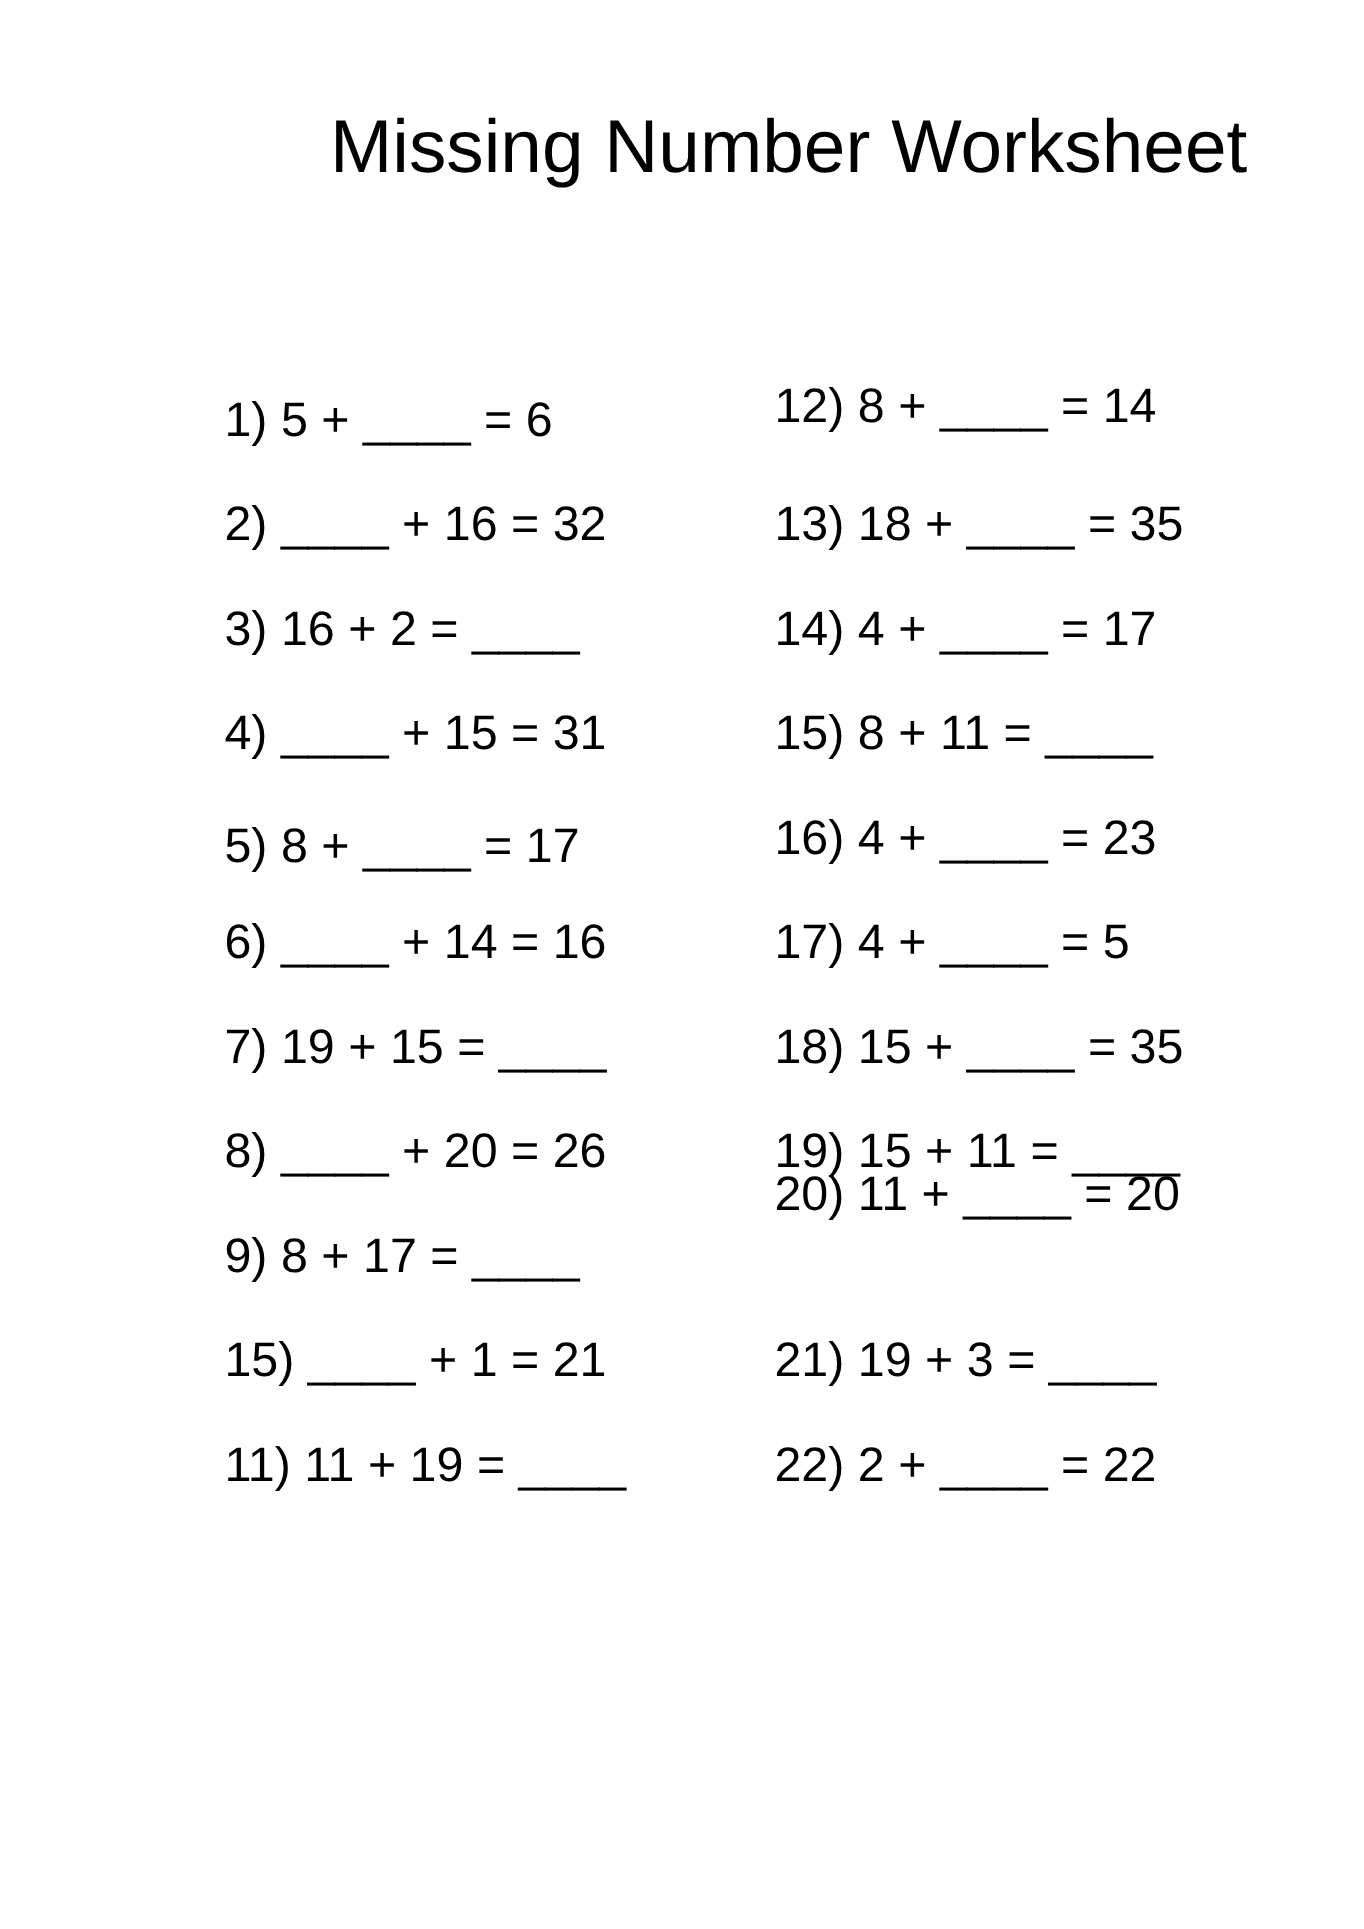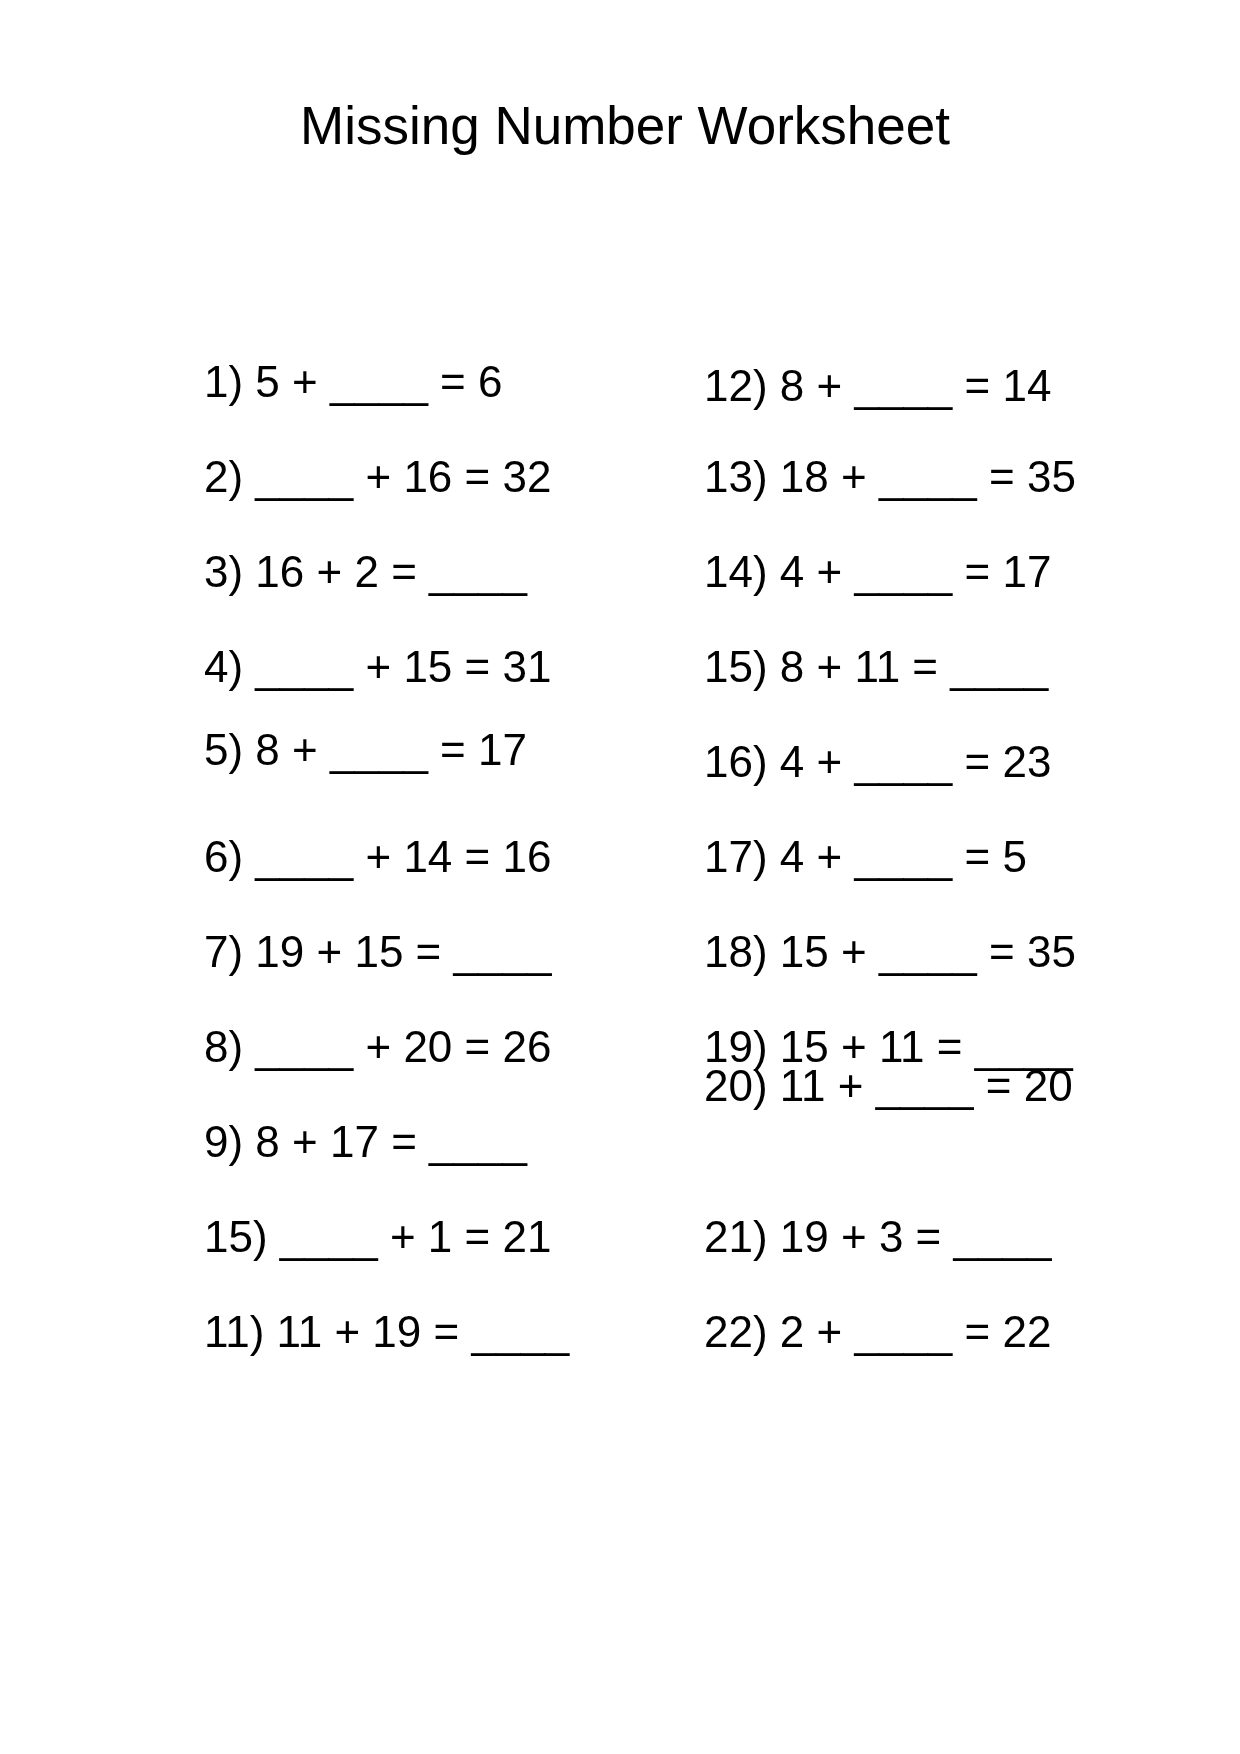--- a/index.html
+++ b/index.html
@@ -19,21 +19,21 @@
       position: absolute;
       left: 0; top: 0;
       width: 1240px;
       height: 1754px;
       background: #ffffff;
     }
     .title {
       position: absolute;
       left: 300px;
       top: 99px;
-      font-size: 53px;
+      font-size: 68px;
       line-height: 1;
       white-space: nowrap;
       color: #000000;
       letter-spacing: 0px;
     }
     .subtitle {
       position: absolute;
       left: 501px;
       top: 226px;
       font-size: 42px;
@@ -60,31 +60,31 @@
 <body>
 
 <div class="page">
   <div class="title">Missing Number Worksheet</div>
 
   <div class="column left">
     <div class="problem" style="top:360px">1) 5 + ____ = 6</div>
     <div class="problem" style="top:455px">2) ____ + 16 = 32</div>
     <div class="problem" style="top:550px">3) 16 + 2 = ____</div>
     <div class="problem" style="top:645px">4) ____ + 15 = 31</div>
-    <div class="problem" style="top:728px">5) 8 + ____ = 17</div>
+    <div class="problem" style="top:748px">5) 8 + ____ = 17</div>
     <div class="problem" style="top:835px">6) ____ + 14 = 16</div>
     <div class="problem" style="top:930px">7) 19 + 15 = ____</div>
     <div class="problem" style="top:1025px">8) ____ + 20 = 26</div>
     <div class="problem" style="top:1120px">9) 8 + 17 = ____</div>
     <div class="problem" style="top:1215px">15) ____ + 1 = 21</div>
     <div class="problem" style="top:1310px">11) 11 + 19 = ____</div>
   </div>
 
   <div class="column right">
-    <div class="problem" style="top:364px">12) 8 + ____ = 14</div>
+    <div class="problem" style="top:348px">12) 8 + ____ = 14</div>
     <div class="problem" style="top:455px">13) 18 + ____ = 35</div>
     <div class="problem" style="top:550px">14) 4 + ____ = 17</div>
     <div class="problem" style="top:645px">15) 8 + 11 = ____</div>
     <div class="problem" style="top:740px">16) 4 + ____ = 23</div>
     <div class="problem" style="top:835px">17) 4 + ____ = 5</div>
     <div class="problem" style="top:930px">18) 15 + ____ = 35</div>
     <div class="problem" style="top:1025px">19) 15 + 11 = ____</div>
     <div class="problem" style="top:1064px">20) 11 + ____ = 20</div>
     <div class="problem" style="top:1215px">21) 19 + 3 = ____</div>
     <div class="problem" style="top:1310px">22) 2 + ____ = 22</div>

